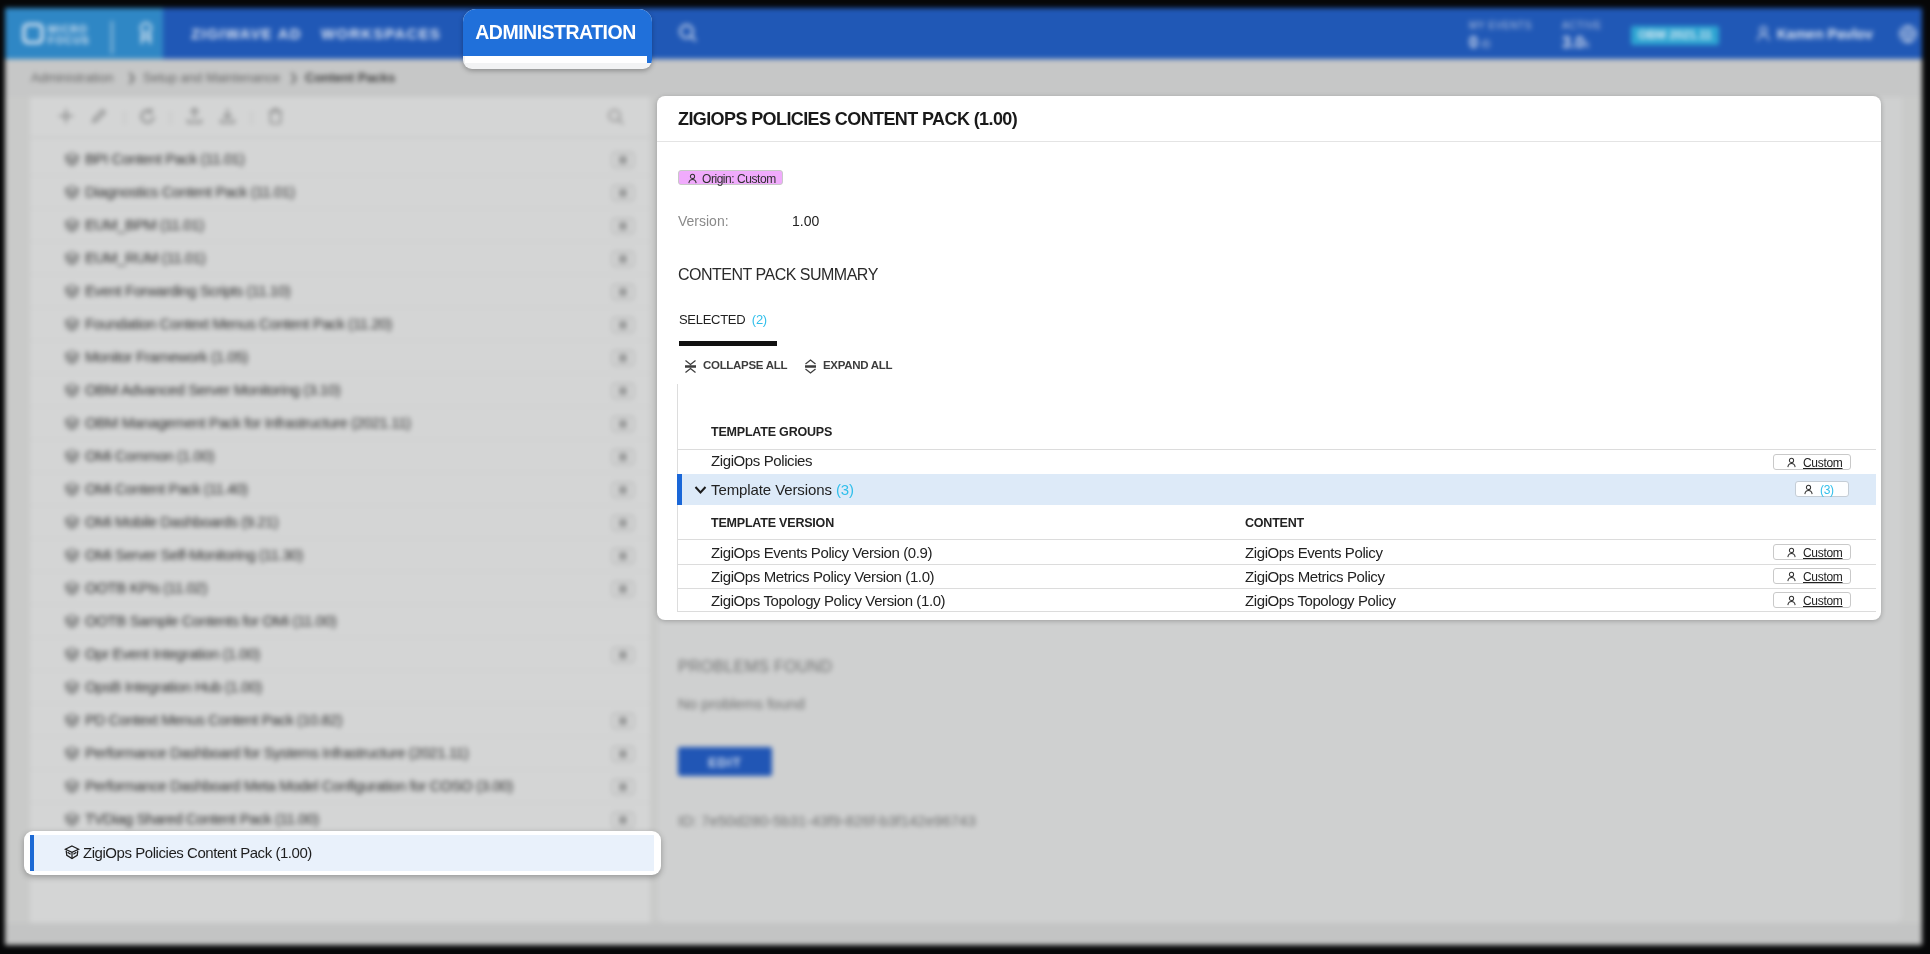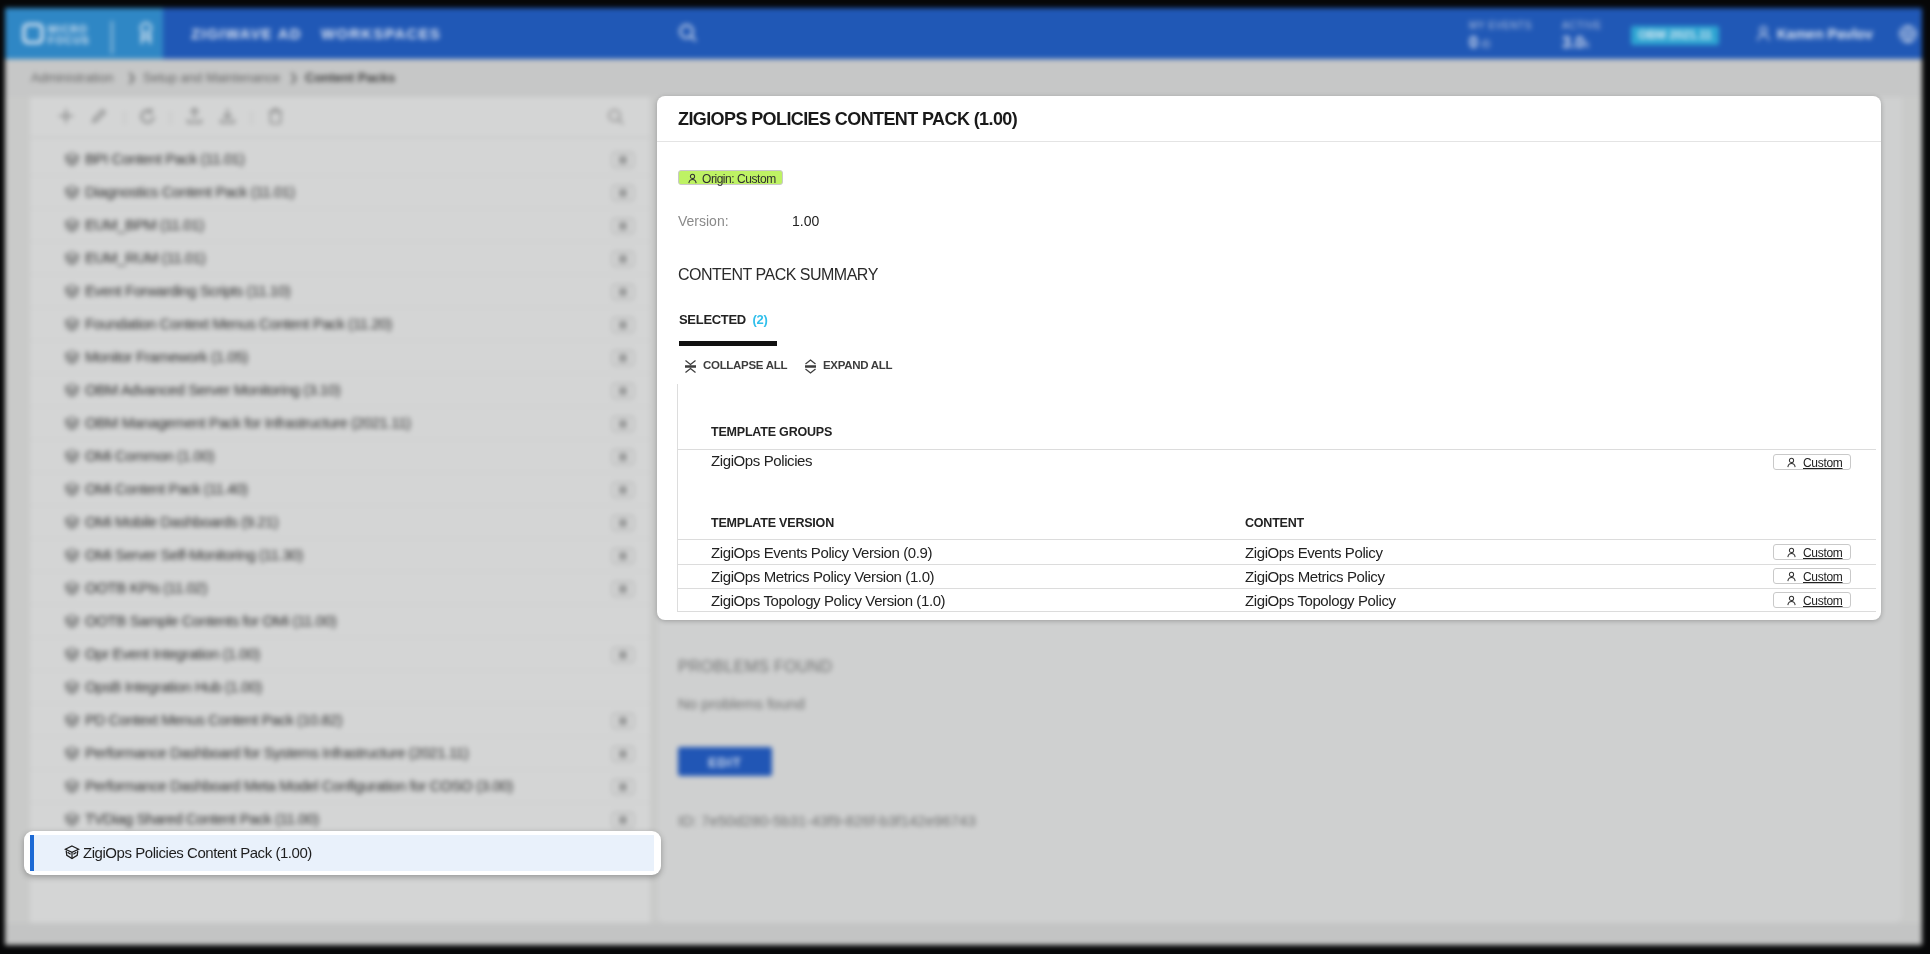--- a/index.html
+++ b/index.html
@@ -34,28 +34,28 @@
 #tabblue2 { position:absolute; right:0; top:47px; width:5px; height:7px; background:#2070da; }
 #tabtext { position:absolute; left:-2px; top:12px; width:189px; text-align:center; color:#fff; font-weight:bold; font-size:19.5px; letter-spacing:-0.5px; }
 #rowcard { position:absolute; left:24px; top:831px; width:637px; height:44px; border-radius:9px; background:#fff; box-shadow:0 2px 6px rgba(0,0,0,0.3); }
 #rowsel { position:absolute; left:6px; top:4px; width:624px; height:36px; background:#e9f1fb; }
 #rowselbar { position:absolute; left:0; top:0; width:4px; height:36px; background:#1c69d4; }
 #rowsel svg { position:absolute; left:34px; top:10px; }
 #rowsel-t { position:absolute; left:53px; top:9px; font-size:15px; letter-spacing:-0.45px; color:#1e1e1e; }
 #card { position:absolute; left:657px; top:96px; width:1224px; height:524px; border-radius:8px; background:#fff; box-shadow:0 1px 5px rgba(0,0,0,0.25); }
 #card .h1 { position:absolute; left:21px; top:12px; font-size:18px; line-height:22px; font-weight:bold; letter-spacing:-0.6px; color:#191919; }
 #hline { position:absolute; left:0; top:45px; width:1224px; height:1px; background:#e4e4e4; }
-.chip { position:absolute; border:1px solid #c9c9c9; border-radius:3px; background:#bef264; font-size:12px; color:#2e2e2e; }
+.chip { position:absolute; border:1px solid #c9c9c9; border-radius:3px; background:#f0abfc; font-size:12px; color:#2e2e2e; }
 #origin { left:21px; top:74px; width:105px; height:15px; }
 #origin .pico { position:absolute; left:8px; top:2px; width:11px; height:11px; }
 #origin span { position:absolute; left:23px; top:0.5px; letter-spacing:-0.45px; }
 .lab { position:absolute; font-size:14px; color:#8a8a8a; }
 .val { position:absolute; font-size:14px; color:#222; }
 .h2 { position:absolute; font-size:16px; color:#2a2a2a; letter-spacing:-0.5px; }
-#seltab { position:absolute; left:22px; top:216px; font-size:13px; letter-spacing:-0.3px; font-weight:bold; color:#222; }
+#seltab { position:absolute; left:22px; top:216px; font-size:13px; letter-spacing:-0.3px; font-weight:normal; color:#222; }
 .cy { color:#31bfeb; }
 #selbar { position:absolute; left:22px; top:245px; width:98px; height:5px; background:#111; }
 .ca { position:absolute; top:263px; font-size:11.5px; color:#3d3d3d; letter-spacing:-0.3px;font-weight:bold; }
 .secbar { position:absolute; left:20px; width:1199px; height:31px; background:#ddeaf8; border-left:5px solid #1a67d8; }
 .secbar .st { position:absolute; left:29px; top:7px; font-size:15px; letter-spacing:-0.1px; color:#222; }
 .chev { position:absolute; left:12px; top:11px; width:13px; height:10px; }
 .cntchip { position:absolute; right:27px; top:7px; width:54px; height:16px; border:1px solid #c4cdd6; border-radius:3px; background:rgba(255,255,255,0.92); }
 .cntchip .pico { position:absolute; left:7px; top:2px; width:11px; height:11px; }
 .cntchip span { position:absolute; left:24px; top:0.5px; font-size:12px; letter-spacing:-0.3px; }
 .thead { position:absolute; font-size:12.5px; font-weight:bold; color:#222; letter-spacing:-0.2px; }
@@ -457,20 +457,26 @@
 
   <span class="bot-t" style="left:678px;top:658px;font-size:16px;letter-spacing:0.3px">PROBLEMS FOUND</span>
   <span class="bot-t" style="left:678px;top:695px;font-size:15px">No problems found</span>
   <div id="editbtn">
           <span>EDIT</span>
         </div>
   <span class="bot-t" style="left:678px;top:812px;font-size:15px">ID: 7e50d280-5b31-43f9-826f-b3f142e96743</span>
  </div>
     </div>
 
+ <div id="tabcard">
+      <div id="tabblue"></div>
+      <div id="tabwhite"></div>
+      <div id="tabblue2"></div>
+      <div id="tabtext">ADMINISTRATION</div>
+    </div>
  <div id="rowcard">
       <div id="rowsel">
         <div id="rowselbar"></div>
    <svg width="16" height="15" viewBox="0 0 16 15">
           <g fill="none" stroke="#1d1d1d" stroke-width="1.25">
             <path d="M8 1 L14.6 4.2 L8 7.4 L1.4 4.2 Z"></path>
             <path d="M2.2 5.6 L2.8 10.3 L8 13.6 L13.2 10.3 L13.8 5.6"></path>
             <path d="M8 7.4 L8 13.6"></path>
             <path d="M3.6 7.2 L6.6 9.3 M12.4 7.2 L9.4 9.3"></path>
           </g>
@@ -513,20 +519,35 @@
    <span class="tcell" style="left:54px;top:356px">ZigiOps Policies</span>
    <div class="cuschip" style="top:358px">
         <svg class="pico" width="13" height="13" viewBox="0 0 13 13">
           <g fill="none" stroke="#333" stroke-width="1.2">
             <circle cx="6.5" cy="4.1" r="2.5"></circle>
             <path d="M2.2 12 C2.6 8.9 4.3 7.6 6.5 7.6 C8.7 7.6 10.4 8.9 10.8 12"></path>
           </g>
         </svg>
         <span>Custom</span>
       </div>
+   <div class="secbar" style="top:378px">
+     <svg class="chev" viewBox="0 0 13 10">
+          <path d="M1.5 2 L6.5 7.5 L11.5 2" fill="none" stroke="#1c1c1c" stroke-width="2"></path>
+        </svg>
+     <span class="st">Template Versions <span class="cy">(3)</span></span>
+     <div class="cntchip">
+          <svg class="pico" width="13" height="13" viewBox="0 0 13 13">
+            <g fill="none" stroke="#333" stroke-width="1.2">
+              <circle cx="6.5" cy="4.1" r="2.5"></circle>
+              <path d="M2.2 12 C2.6 8.9 4.3 7.6 6.5 7.6 C8.7 7.6 10.4 8.9 10.8 12"></path>
+            </g>
+          </svg>
+          <span class="cy">(3)</span>
+        </div>
+   </div>
    <span class="thead" style="left:54px;top:420px">TEMPLATE VERSION</span>
    <span class="thead" style="left:588px;top:420px">CONTENT</span>
    <div class="tline" style="top:443px"></div>
    <span class="tcell" style="left:54px;top:448px">ZigiOps Events Policy Version (0.9)</span>
    <span class="tcell" style="left:588px;top:448px">ZigiOps Events Policy</span>
    <div class="cuschip" style="top:448px">
         <svg class="pico" width="13" height="13" viewBox="0 0 13 13">
           <g fill="none" stroke="#333" stroke-width="1.2">
             <circle cx="6.5" cy="4.1" r="2.5"></circle>
             <path d="M2.2 12 C2.6 8.9 4.3 7.6 6.5 7.6 C8.7 7.6 10.4 8.9 10.8 12"></path>

